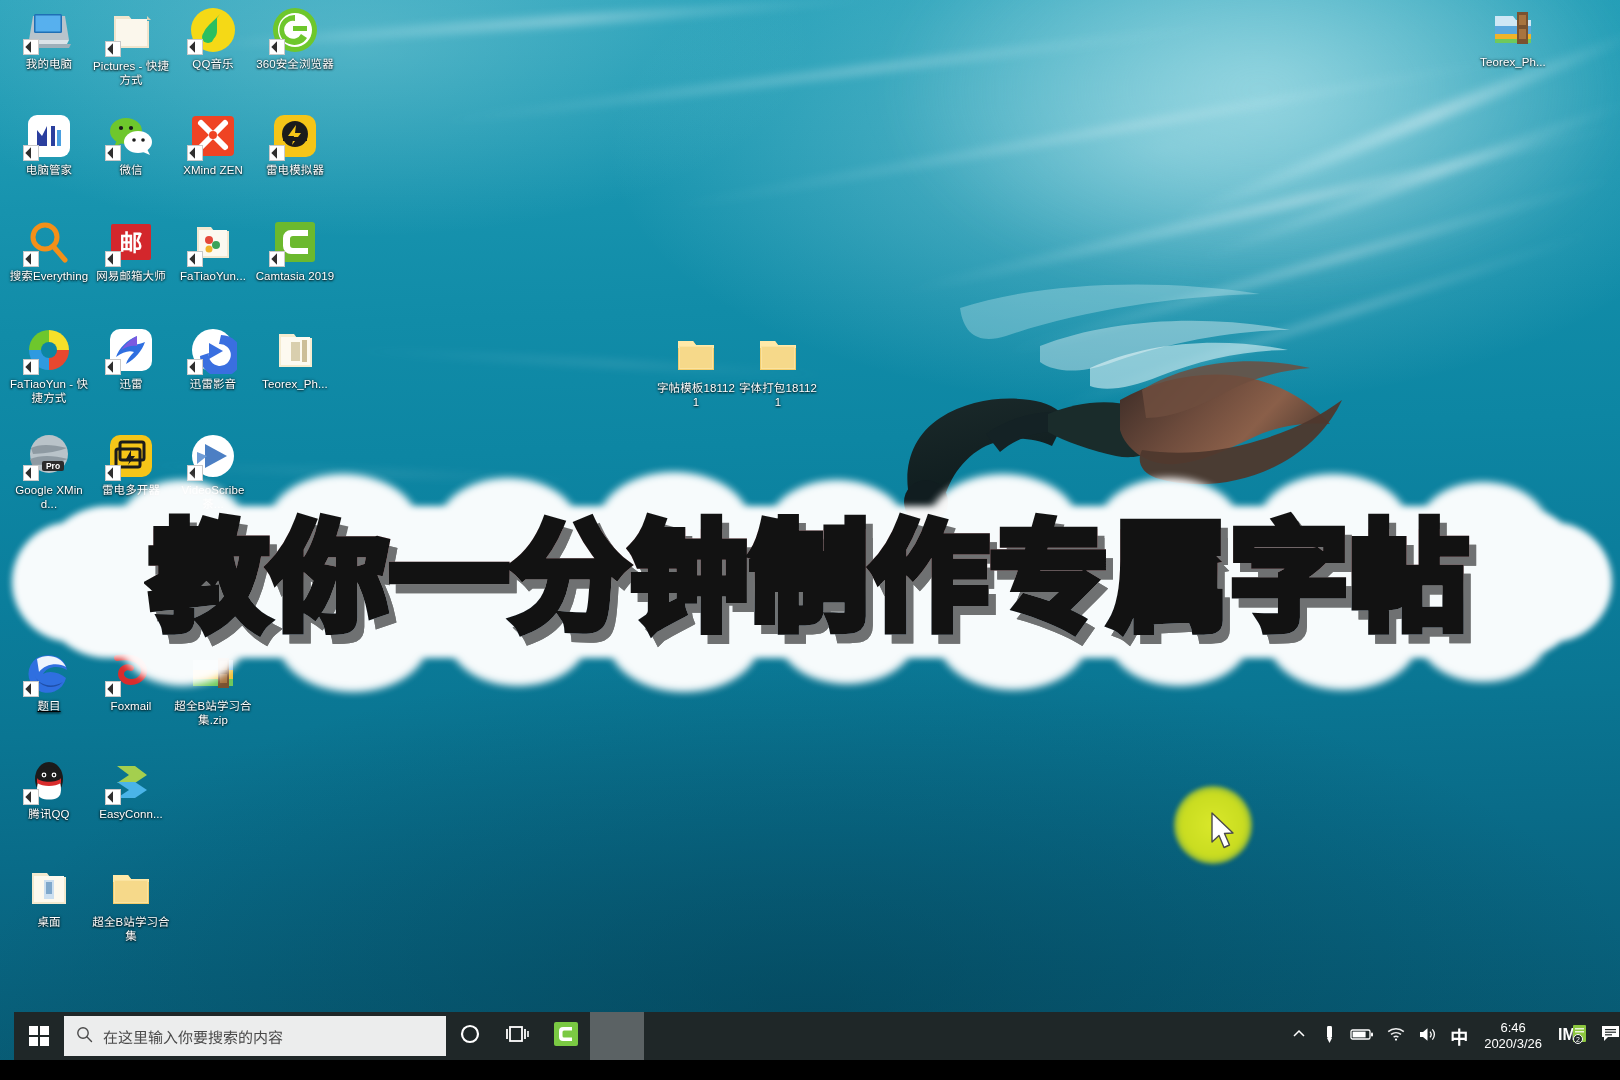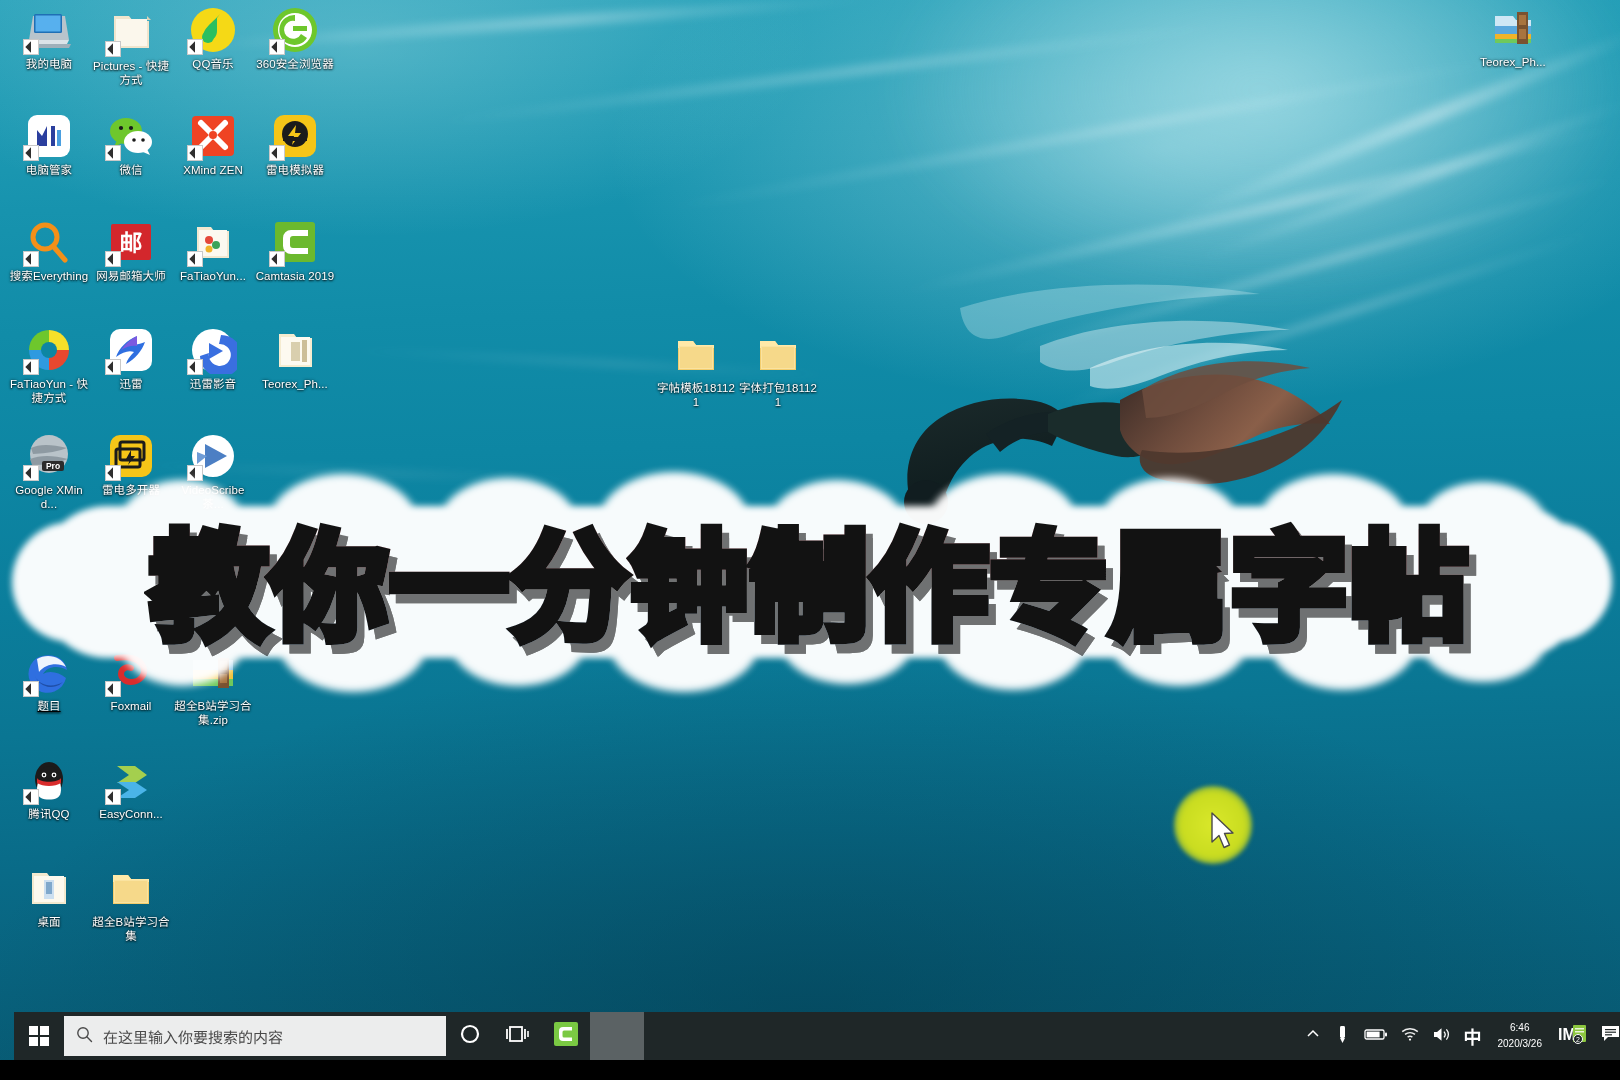--- a/index.html
+++ b/index.html
@@ -122,21 +122,21 @@
     background:#ffffff;
     border-radius: 50%;
   }
   #title-cloud::before { left: -26px; top: 16px; width: 120px; height: 120px; }
   #title-cloud::after  { right: -26px; top: 16px; width: 120px; height: 120px; }
   .bump {
     position:absolute; background:#fff; border-radius:50%; filter: blur(2px);
   }
   #title-text {
     position: relative;
-    font-family: Liberation Sans, sans-serif;
+    font-family: Liberation Mono, monospace;
     font-weight: 700;
     font-size: 118px;
     line-height: 1;
     letter-spacing: 2px;
     white-space: nowrap;
     background: linear-gradient(180deg,
         #f8b9c2 0%, #f8b9c2 34%,
         #fdfdfd 46%, #fdfdfd 52%,
         #cfe3f5 64%, #bdd8f2 100%);
     -webkit-background-clip: text;
@@ -192,21 +192,21 @@
     display: flex; align-items: center; gap: 0;
     padding-right: 6px;
   }
   .tray-btn {
     height: 48px; min-width: 30px;
     display:flex; align-items:center; justify-content:center;
     padding: 0 6px; cursor: pointer;
   }
   .ime-char { color:#fff; font-size: 18px; font-weight: 600; }
   #clock {
-    color:#fff; font-size: 10px; line-height: 16px;
+    color:#fff; font-size: 13px; line-height: 16px;
     text-align: center; padding: 0 10px; cursor: pointer;
   }
   #clock .t { display:block; }
   #clock .d { display:block; }
 </style>
 </head>
 <body>
 
 <div id="screen">
 

